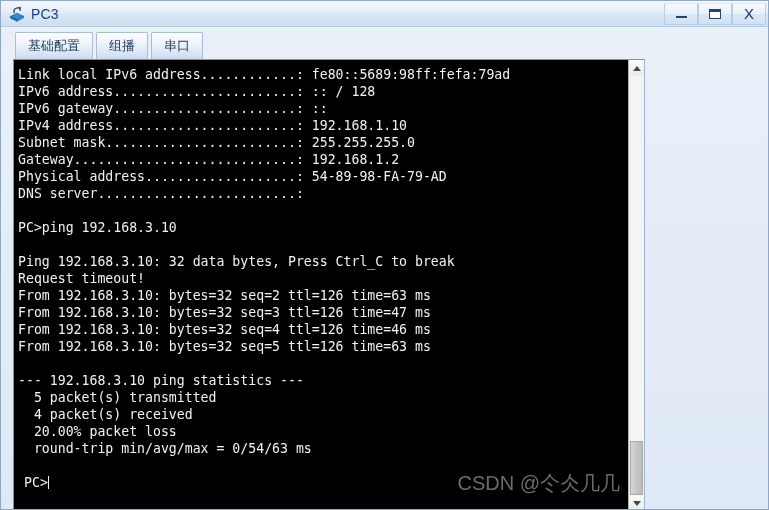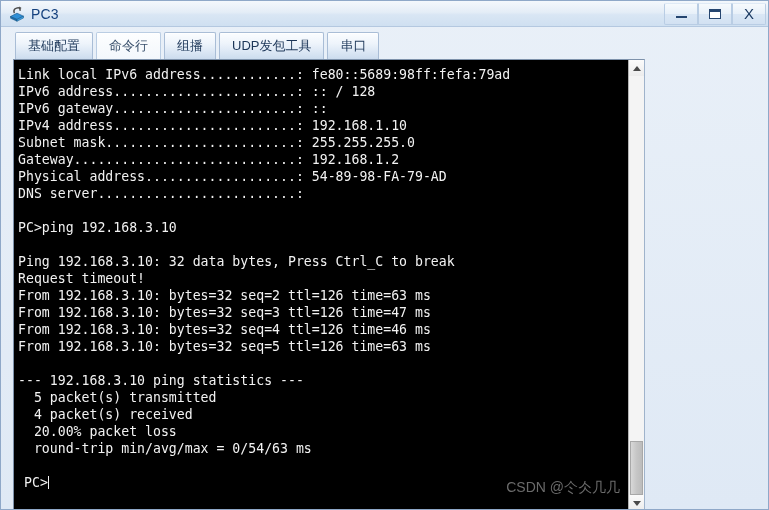--- a/index.html
+++ b/index.html
@@ -195,21 +195,21 @@
     height: 13px;
     background: #f2f2f2;
     vertical-align: -2px;
   }
 
   
   #watermark {
     position: absolute;
     right: 8px;
     bottom: 14px;
-    font-size: 14px;
+    font-size: 20px;
     color: #6b6b6b;
     font-family: "Liberation Sans", sans-serif;
     white-space: nowrap;
     pointer-events: none;
   }
 
   
   #scrollbar {
     flex: 0 0 16px;
     width: 16px;
@@ -284,28 +284,22 @@
       <div class="wbtn last">
         <span class="glyph-close">X</span>
       </div>
     </div>
   </div>
 
   <div id="tabstrip">
     <div class="tab">
       <span>基础配置</span>
     </div>
-    <div class="tab selected">
-      <span>命令行</span>
-    </div>
     <div class="tab">
       <span>组播</span>
-    </div>
-    <div class="tab">
-      <span>UDP发包工具</span>
     </div>
     <div class="tab">
       <span>串口</span>
     </div>
   </div>
 
   <div id="terminal-frame">
 
     <div id="terminal">
       <div id="console-lines"><div class="cline">Link local IPv6 address............: fe80::5689:98ff:fefa:79ad</div><div class="cline">IPv6 address.......................: :: / 128</div><div class="cline">IPv6 gateway.......................: ::</div><div class="cline">IPv4 address.......................: 192.168.1.10</div><div class="cline">Subnet mask........................: 255.255.255.0</div><div class="cline">Gateway............................: 192.168.1.2</div><div class="cline">Physical address...................: 54-89-98-FA-79-AD</div><div class="cline">DNS server.........................:</div><div class="cline">&nbsp;</div><div class="cline">PC&gt;ping 192.168.3.10</div><div class="cline">&nbsp;</div><div class="cline">Ping 192.168.3.10: 32 data bytes, Press Ctrl_C to break</div><div class="cline">Request timeout!</div><div class="cline">From 192.168.3.10: bytes=32 seq=2 ttl=126 time=63 ms</div><div class="cline">From 192.168.3.10: bytes=32 seq=3 ttl=126 time=47 ms</div><div class="cline">From 192.168.3.10: bytes=32 seq=4 ttl=126 time=46 ms</div><div class="cline">From 192.168.3.10: bytes=32 seq=5 ttl=126 time=63 ms</div><div class="cline">&nbsp;</div><div class="cline">--- 192.168.3.10 ping statistics ---</div><div class="cline">  5 packet(s) transmitted</div><div class="cline">  4 packet(s) received</div><div class="cline">  20.00% packet loss</div><div class="cline">  round-trip min/avg/max = 0/54/63 ms</div><div class="cline">&nbsp;</div><div class="cline"><span class="cursor-line">PC&gt;</span><span class="cursor"></span></div></div>

